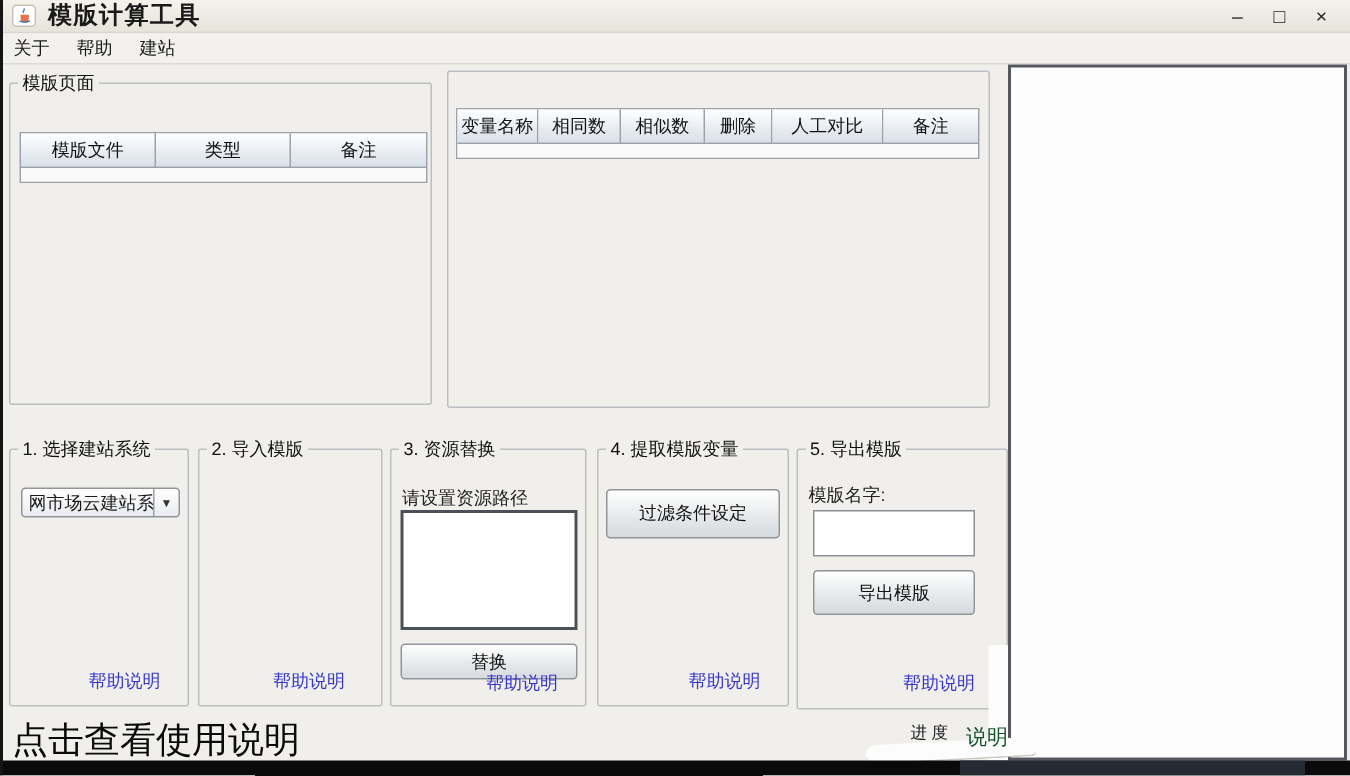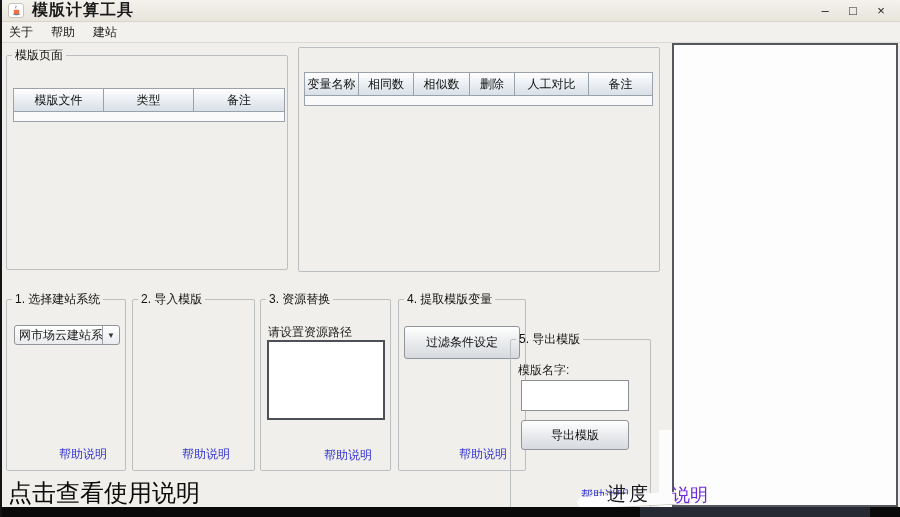--- a/index.html
+++ b/index.html
@@ -76,22 +76,22 @@
   .name-input { position:absolute; background:#fff; border:1px solid #898f95; }
 
   
   .right-panel {
     position:absolute; left:672px; top:43px; width:226px; height:464px;
     background:#fdfdfe; border:2px solid #54585e; z-index:3;
   }
 
   
   .usage { position:absolute; left:8px; top:477px; font-size:24px; color:#0a0a0a; z-index:5; }
-  .progress-label { position:absolute; left:607px; top:481px; font-size:19px; letter-spacing:3px; color:#14141a; z-index:6; }
-  .progress-partial { position:absolute; left:672px; top:483px; font-size:18px; color:#6d28d9; z-index:5; }
+  .progress-label { position:absolute; left:607px; top:481px; font-size:11px; letter-spacing:3px; color:#14141a; z-index:6; }
+  .progress-partial { position:absolute; left:644px; top:483px; font-size:14px; color:#14532d; z-index:5; }
   .blob-gap { position:absolute; left:659px; top:430px; width:13px; height:78px; background:#fcfcfd; z-index:4; }
   .blob-low {
     position:absolute; left:577px; top:494px; width:114px; height:13px;
     background:#fcfcfd; border-bottom:1px solid #c8c5bf;
     border-radius:10px 0 6px 10px; transform:rotate(-3deg); z-index:4;
   }
   .bottom-bar { position:absolute; left:0; top:507px; width:900px; height:10px; background:#0a0a0a; z-index:7; }
   .bar-segment { position:absolute; left:640px; top:0; width:230px; height:10px; background:#262b33; }
 </style>
 </head>
@@ -158,30 +158,31 @@
 
 <fieldset style="left:132px; top:291px; width:123px; height:180px;">
   <legend>2. 导入模版</legend>
   <a class="help-link" style="right:24px; bottom:7px;">帮助说明</a>
 </fieldset>
 
 <fieldset style="left:260px; top:291px; width:131px; height:180px;">
   <legend>3. 资源替换</legend>
   <div class="hint-label" style="left:7px; top:16px;">请设置资源路径</div>
   <div class="res-box" style="left:6px; top:32px; width:118px; height:80px;"></div>
+  <div class="btn" style="left:6px; top:121px; width:118px; height:24px;">替换</div>
   <a class="help-link" style="right:18px; bottom:6px;">帮助说明</a>
 </fieldset>
 
 <fieldset style="left:398px; top:291px; width:128px; height:180px;">
   <legend>4. 提取模版变量</legend>
   <div class="btn" style="left:5px; top:18px; width:116px; height:33px;">过滤条件设定</div>
   <a class="help-link" style="right:18px; bottom:7px;">帮助说明</a>
 </fieldset>
 
-<fieldset style="left:510px; top:291px; width:141px; height:182px;margin-top:40px;">
+<fieldset style="left:531px; top:291px; width:141px; height:182px;">
   <legend>5. 导出模版</legend>
   <div class="field-label" style="left:7px; top:14px;">模版名字:</div>
   <div class="name-input" style="left:10px; top:32px; width:108px; height:31px;"></div>
   <div class="btn" style="left:10px; top:72px; width:108px; height:30px;text-align:right;">导出模版</div>
   <a class="help-link" style="right:21px; bottom:8px;">帮助说明</a>
 </fieldset>
 
 <div class="right-panel"></div>
 
 <div class="blob-gap"></div>

